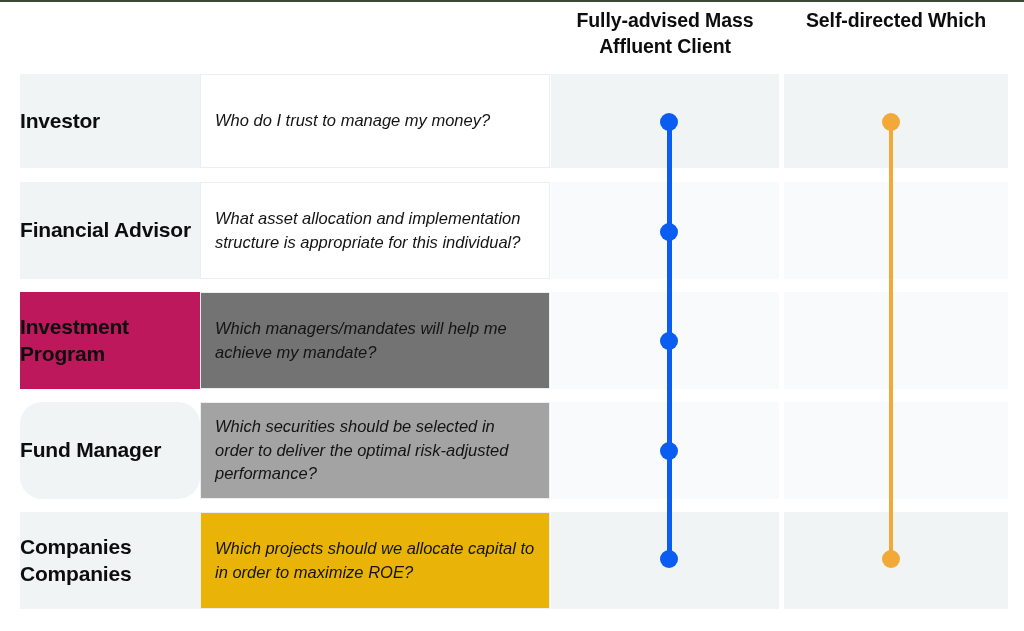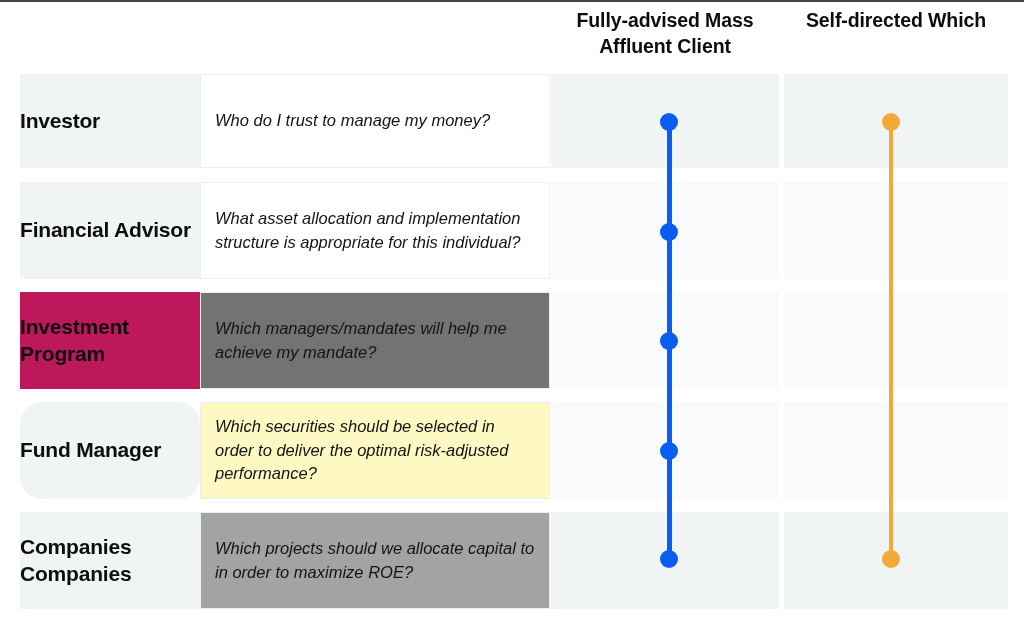--- a/index.html
+++ b/index.html
@@ -154,31 +154,31 @@
         <div class="q-cell" style="top: 292px; height: 97px; background: #737373;">
           <span class="q-text">Which managers/mandates will help me achieve my mandate?</span>
         </div>
       </div>
       <div class="row" style="top: 0px;">
         <div class="band c1" style="top: 402px; height: 97px; background: rgb(249, 250, 251);"></div>
         <div class="band c2" style="top: 402px; height: 97px; background: rgb(249, 250, 251);"></div>
         <div class="label-cell" style="top: 402px; height: 97px; background: rgb(240, 244, 245); border-radius: 22px;">
           <span class="label-text">Fund Manager</span>
         </div>
-        <div class="q-cell" style="top: 402px; height: 97px; background: #fef9c3;">
+        <div class="q-cell" style="top: 402px; height: 97px; background: #a3a3a3;">
           <span class="q-text">Which securities should be selected in order to deliver the optimal risk-adjusted performance?</span>
         </div>
       </div>
       <div class="row" style="top: 0px;">
         <div class="band c1" style="top: 512px; height: 97px; background: rgb(240, 244, 245);"></div>
         <div class="band c2" style="top: 512px; height: 97px; background: rgb(240, 244, 245);"></div>
         <div class="label-cell" style="top: 512px; height: 97px; background: rgb(240, 244, 245);">
           <span class="label-text">Companies Companies</span>
         </div>
-        <div class="q-cell" style="top: 512px; height: 97px; background: #a3a3a3;">
+        <div class="q-cell" style="top: 512px; height: 97px; background: #eab308;">
           <span class="q-text">Which projects should we allocate capital to in order to maximize ROE?</span>
         </div>
       </div>
     </div>
 
   <div id="connectors">
       <div class="conn-line" style="left: 666.5px; top: 122px; width: 5px; height: 437px; background: rgb(11, 92, 240);"></div>
       <div class="conn-dot" style="left: 660px; top: 113px; width: 18px; height: 18px; background: rgb(11, 92, 240);"></div>
       <div class="conn-dot" style="left: 660px; top: 223px; width: 18px; height: 18px; background: rgb(11, 92, 240);"></div>
       <div class="conn-dot" style="left: 660px; top: 332px; width: 18px; height: 18px; background: rgb(11, 92, 240);"></div>

